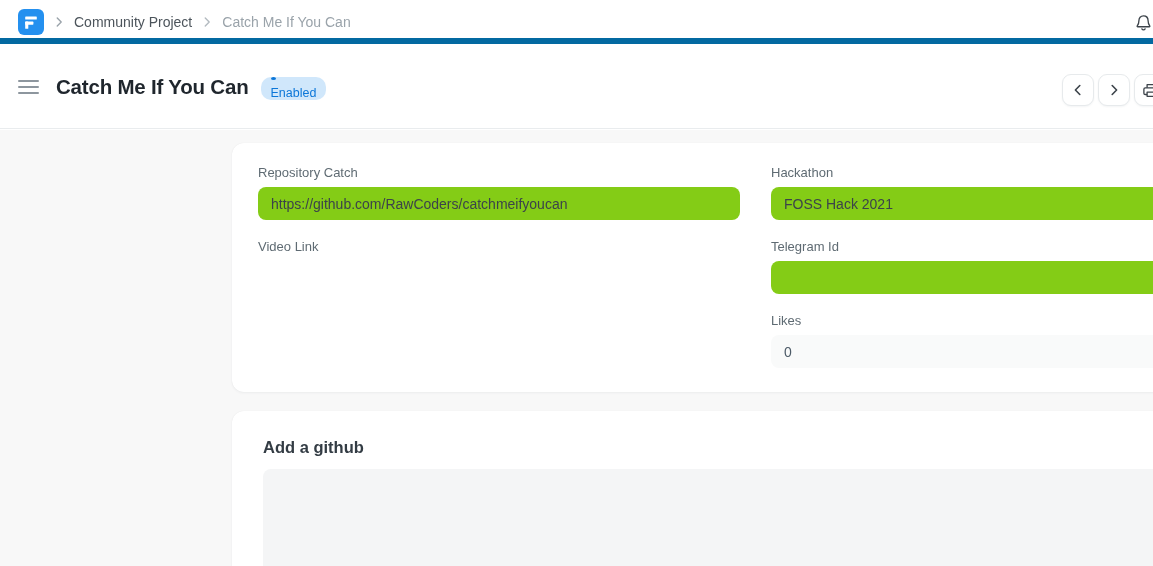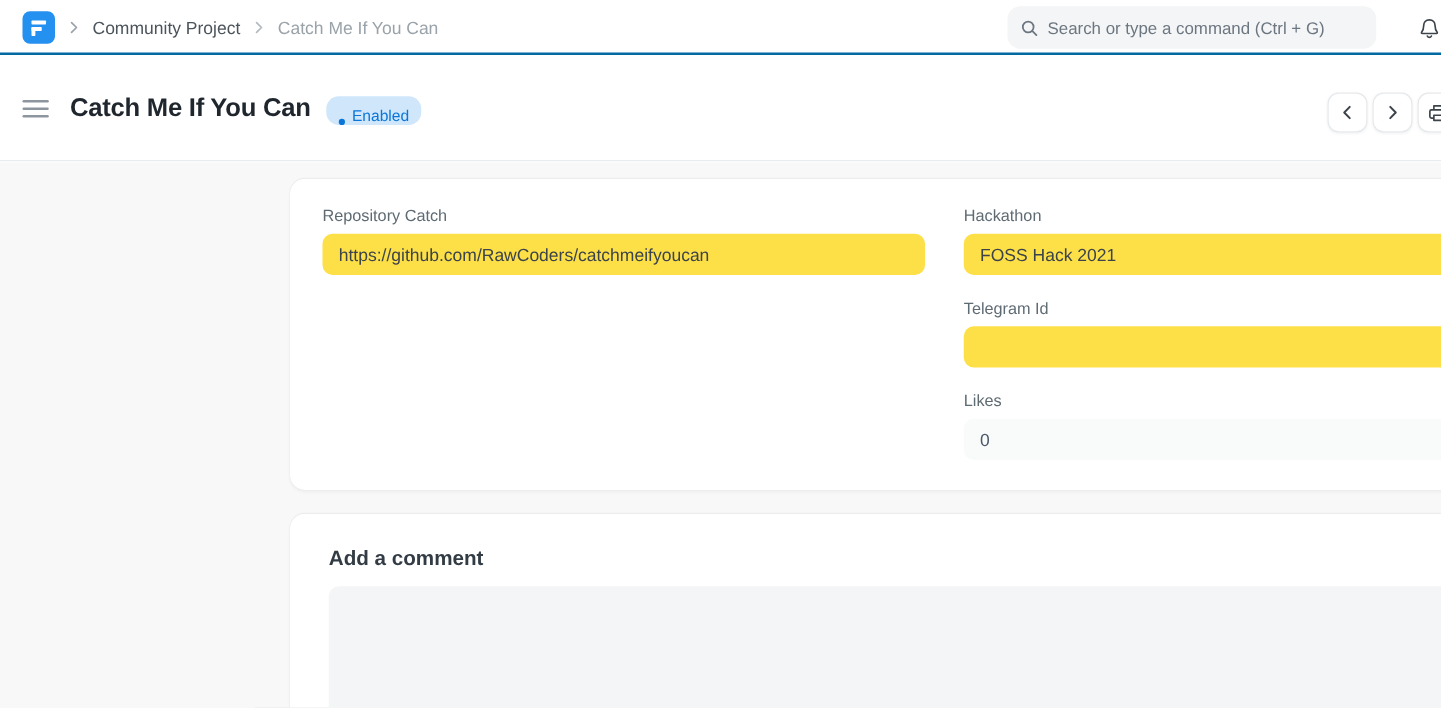--- a/index.html
+++ b/index.html
@@ -7,21 +7,21 @@
   body { font-family:"Liberation Sans", sans-serif; }
   .viewport {
     position:relative; width:1153px; height:566px; overflow:hidden;
     background:#fff; margin:0 auto;
     color:#3c434a;
   }
 
   
   .navbar {
     position:absolute; top:0; left:0; width:100%; height:44px;
-    background:#fff; border-bottom:2px solid #0369a1;
+    background:#fff; border-bottom:6px solid #0369a1;
     display:flex; align-items:center;
   }
   .logo {
     position:absolute; left:18px; top:9px; width:26px; height:26px;
     border-radius:6px; background:var(--brand,#2490ef);
     display:flex; align-items:center; justify-content:center; cursor:pointer;
   }
   .breadcrumb { position:absolute; left:52px; top:0; height:44px; display:flex; align-items:center; gap:8px; font-size:14px; }
   .crumb-sep { display:flex; align-items:center; color:#9aa3aa; }
   .crumb-1 { color:#4c545b; cursor:pointer; }
@@ -47,21 +47,21 @@
     background:#fff; border-bottom:1px solid #e9ecee;
   }
   .page-head-left { position:absolute; left:18px; top:0; height:84px; display:flex; align-items:center; }
   .hamburger { width:21px; height:14px; display:flex; flex-direction:column; justify-content:space-between; cursor:pointer; margin-right:17px; }
   .hamburger span { display:block; height:2.4px; border-radius:2px; background:#8d969e; }
   .page-title { font-size:20.5px; font-weight:700; color:#1f262d; letter-spacing:-0.2px; white-space:nowrap; }
   .status-badge {
     margin-left:12px; margin-top:3px;
     background:var(--badge-bg,#d0e7fb); color:var(--badge-text,#0b76d8);
     font-size:12.5px; height:23px; padding:0 10px; border-radius:10px;
-    display:inline-flex; align-items:flex-end; gap:6px; white-space:nowrap;
+    display:inline-flex; align-items:flex-start; gap:6px; white-space:nowrap;flex-direction:column;
   }
   .status-dot { width:5px; height:5px; border-radius:50%; background:var(--badge-text,#0b76d8); display:inline-block; }
 
   .icon-btn {
     position:absolute; top:29px; width:32px; height:32px; border-radius:9px;
     background:#fff; border:1px solid #e7eaec;
     box-shadow:0 1px 2px rgba(25,39,52,0.05);
     display:flex; align-items:center; justify-content:center; cursor:pointer;
   }
   .btn-prev { left:1062px; }
@@ -80,21 +80,21 @@
   }
   .form-card { top:13px; height:249px; }
   .comment-card { top:281px; height:340px; }
 
   .form-cols { position:absolute; top:22px; left:26px; right:26px; display:flex; gap:31px; }
   .form-col { width:482px; flex:0 0 482px; }
   .field { margin-bottom:19px; }
   .field-label { font-size:13px; color:#5f6b73; margin-bottom:7px; line-height:15px; }
   .field .control {
     width:100%; height:33px; border:none; outline:none;
-    background:#fde047; border-radius:8px; padding:0 13px;
+    background:#84cc16; border-radius:8px; padding:0 13px;
     font-family:"Liberation Sans", sans-serif;
     font-size:14px; color:#3c434a;
   }
   .field .control.readonly { background:#f9fafa; color:#4c5a67; }
 
   .comment-head { position:absolute; left:31px; top:27px; font-size:16.5px; font-weight:700; color:#333c44; }
   .comment-box {
     position:absolute; left:31px; top:58px; width:985px; height:250px;
     background:#f4f5f6; border-radius:8px; cursor:text;
   }
@@ -124,29 +124,20 @@
       </span>
       <span class="crumb-1">Community Project</span>
       <span class="crumb-sep">
         <svg width="14" height="14" viewBox="0 0 16 16" fill="none">
             <path d="M6 3.5 L10.5 8 L6 12.5" stroke="#b3bac0" stroke-width="1.6" stroke-linecap="round" stroke-linejoin="round"></path>
           </svg>
       </span>
       <span class="crumb-2">Catch Me If You Can</span>
     </nav>
 
-    <div class="search-bar">
-      <span>
-        <svg width="15" height="15" viewBox="0 0 16 16" fill="none">
-          <circle cx="7" cy="7" r="4.6" stroke="#6c7680" stroke-width="1.5"></circle>
-          <path d="M10.6 10.6 L14 14" stroke="#6c7680" stroke-width="1.5" stroke-linecap="round"></path>
-        </svg>
-      </span>
-      <input type="text" placeholder="Search or type a command (Ctrl + G)" style="">
-    </div>
 
     <button class="bell-btn">
       <span>
         <svg width="19" height="19" viewBox="0 0 20 20" fill="none">
           <path d="M10 3 C6.9 3 5.2 5.2 5.2 8 C5.2 11.4 4.2 12.6 3.4 13.6 C3.1 14 3.4 14.5 3.9 14.5 L16.1 14.5 C16.6 14.5 16.9 14 16.6 13.6 C15.8 12.6 14.8 11.4 14.8 8 C14.8 5.2 13.1 3 10 3 Z" stroke="#3c434a" stroke-width="1.4" stroke-linejoin="round"></path>
           <path d="M8.3 16.7 C8.7 17.4 9.3 17.8 10 17.8 C10.7 17.8 11.3 17.4 11.7 16.7" stroke="#3c434a" stroke-width="1.4" stroke-linecap="round"></path>
         </svg>
       </span>
     </button>
   </header>
@@ -193,38 +184,39 @@
   <div class="page-body">
 
     <section class="card form-card">
       <div class="form-cols">
         <div class="form-col">
           <div class="field">
             <div class="field-label">Repository Catch</div>
             <input class="control" type="text" value="https://github.com/RawCoders/catchmeifyoucan" style="">
           </div>
           <div class="field">
+            <div class="field-label">Video Link</div>
           </div>
         </div>
         <div class="form-col">
           <div class="field">
             <div class="field-label">Hackathon</div>
             <input class="control" type="text" value="FOSS Hack 2021" style="">
           </div>
           <div class="field">
             <div class="field-label">Telegram Id</div>
             <input class="control" type="text" value="" style="">
           </div>
           <div class="field">
             <div class="field-label">Likes</div>
             <input class="control readonly" type="text" readonly="" value="0" style="">
           </div>
         </div>
       </div>
     </section>
 
     <section class="card comment-card">
-      <h2 class="comment-head">Add a comment</h2>
+      <h2 class="comment-head">Add a github</h2>
       <div class="comment-box" contenteditable="true" style=""></div>
     </section>
 
   </div>
 </div>
 
 </body></html>

